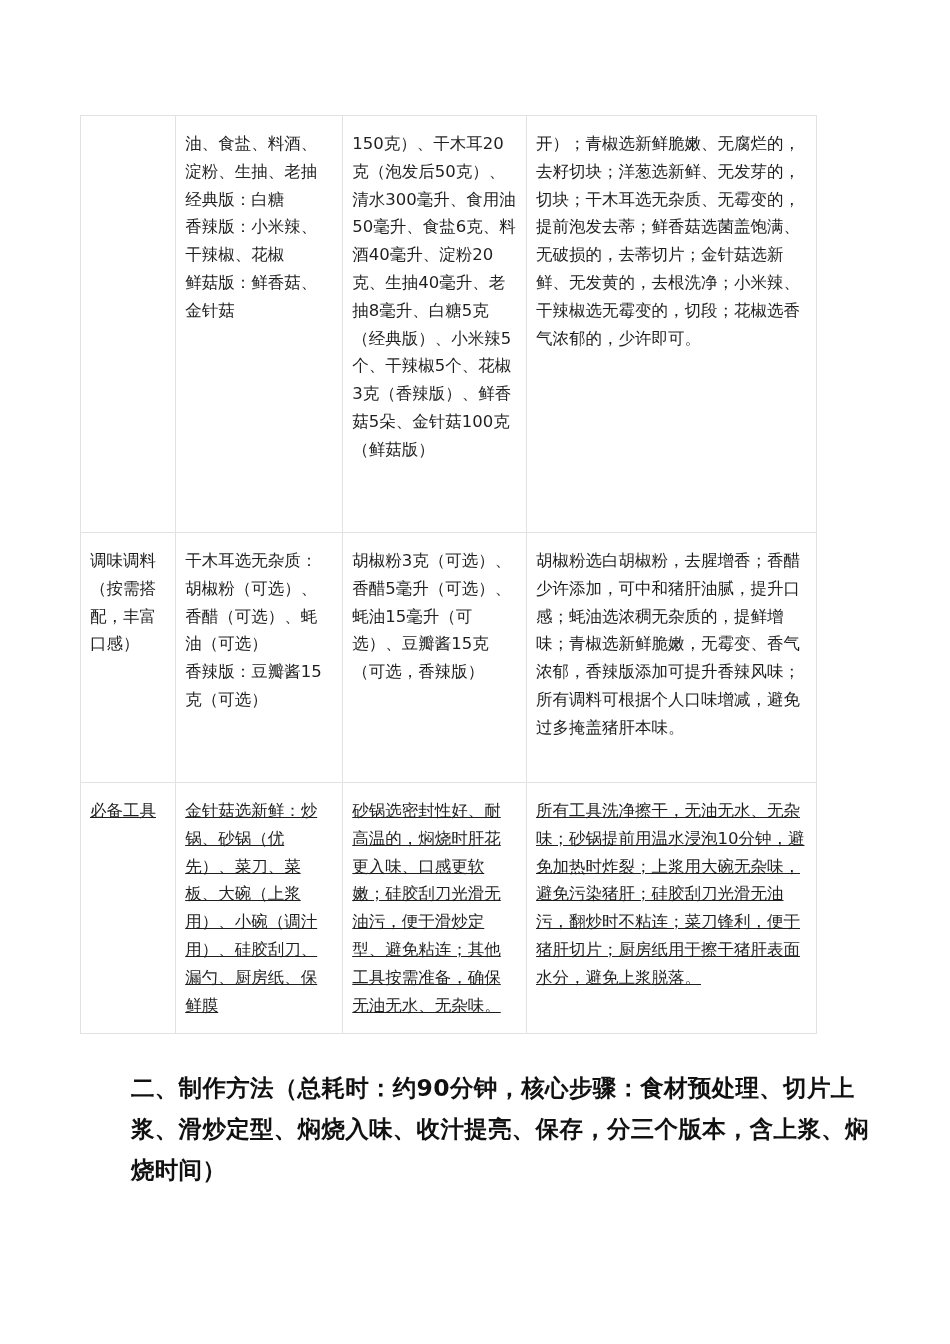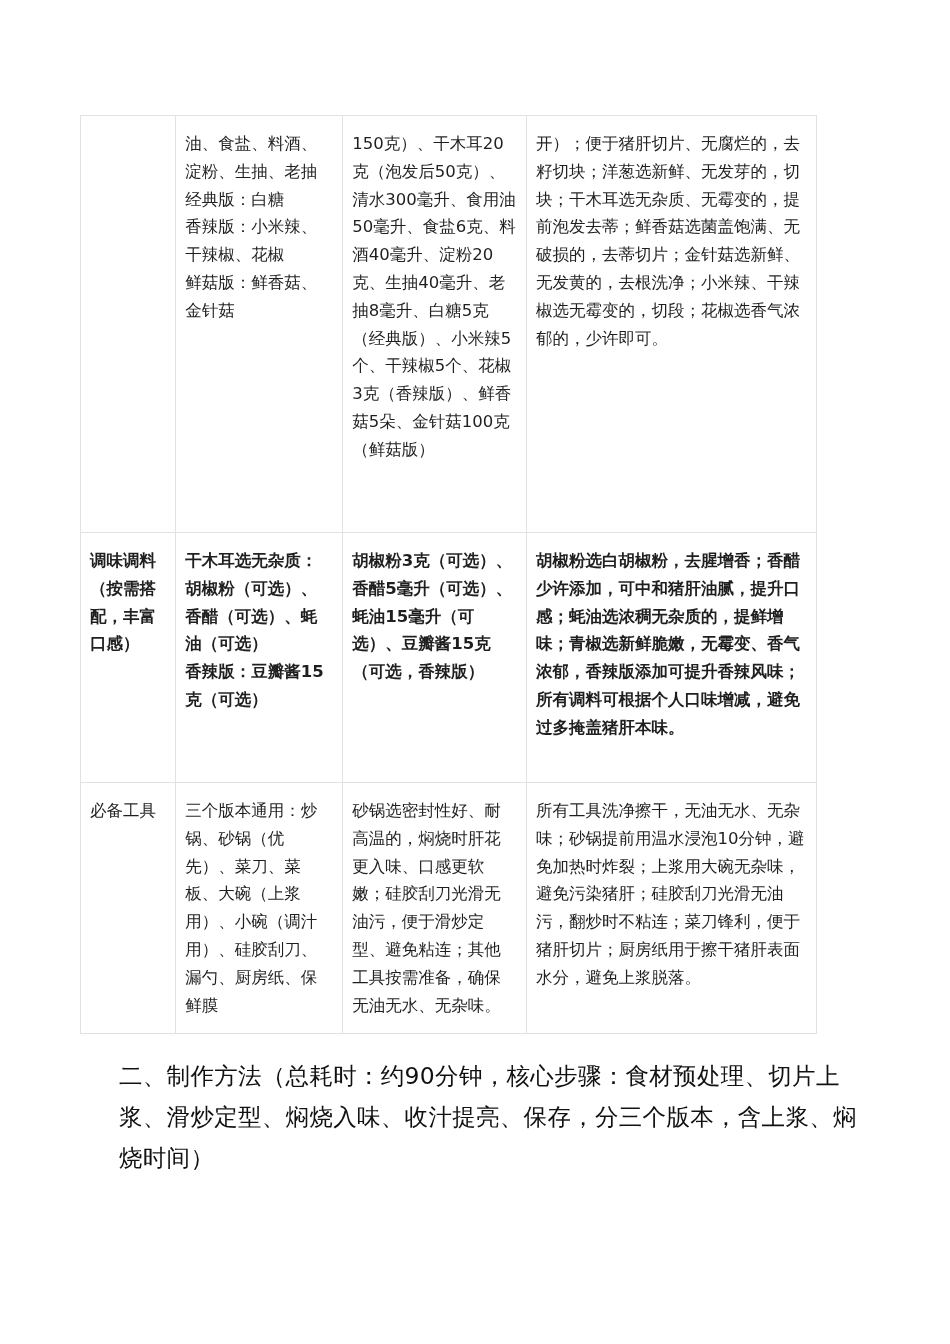--- a/index.html
+++ b/index.html
@@ -6,23 +6,23 @@
   body { width: 950px; height: 1344px; position: relative; font-family: "DejaVu Sans", "Liberation Sans", sans-serif; color: #1f1f1f; }
   .page { position: absolute; left: 0; top: 0; width: 950px; height: 1344px; }
   table.ing { position: absolute; left: 80px; top: 115px; border-collapse: collapse; table-layout: fixed; width: 737px; }
   table.ing td { border: 1.5px solid #e2e2e2; vertical-align: top; padding: 14px 9px 14px 9px; font-size: 16.5px; line-height: 27.8px; word-break: break-all; }
   .c1 { width: 86px; }
   .c2 { width: 151px; }
   .c3 { width: 166px; }
   .c4 { width: 262px; }
   .line { display: block; }
   .row1 td { height: 388px; }
-  .row2 td { height: 221px; font-weight: bold; }
-  .row3 td { height: 220px; }
-  h2.sec { position: absolute; left: 115px; top: 1052px; width: 740px; margin: 4px; font-size: 23.5px; line-height: 41px; font-weight: normal; color: #111; letter-spacing: 0.3px; }
+  .row2 td { height: 221px; }
+  .row3 td { height: 220px; text-decoration: underline; }
+  h2.sec { position: absolute; left: 115px; top: 1052px; width: 740px; margin: 16px; font-size: 23.5px; line-height: 41px; font-weight: bold; color: #111; letter-spacing: 0.3px; }
 </style>
 </head>
 <body>
 
 <div class="page">
   <table class="ing">
     <colgroup>
       <col class="c1">
         <col class="c2">
         <col class="c3">
@@ -31,35 +31,35 @@
     <tbody>
         <tr class="row1">
       <td></td>
       <td>
         <span class="line">油、食盐、料酒、淀粉、生抽、老抽</span>
         <span class="line">经典版：白糖</span>
         <span class="line">香辣版：小米辣、干辣椒、花椒</span>
         <span class="line">鲜菇版：鲜香菇、金针菇</span>
       </td>
       <td>150克）、干木耳20克（泡发后50克）、清水300毫升、食用油50毫升、食盐6克、料酒40毫升、淀粉20克、生抽40毫升、老抽8毫升、白糖5克（经典版）、小米辣5个、干辣椒5个、花椒3克（香辣版）、鲜香菇5朵、金针菇100克（鲜菇版）</td>
-      <td>开）；便于猪肝切片、无腐烂的，去籽切块；洋葱选新鲜、无发芽的，切块；干木耳选无杂质、无霉变的，提前泡发去蒂；鲜香菇选菌盖饱满、无破损的，去蒂切片；金针菇选新鲜、无发黄的，去根洗净；小米辣、干辣椒选无霉变的，切段；花椒选香气浓郁的，少许即可。</td>
+      <td>开）；青椒选新鲜脆嫩、无腐烂的，去籽切块；洋葱选新鲜、无发芽的，切块；干木耳选无杂质、无霉变的，提前泡发去蒂；鲜香菇选菌盖饱满、无破损的，去蒂切片；金针菇选新鲜、无发黄的，去根洗净；小米辣、干辣椒选无霉变的，切段；花椒选香气浓郁的，少许即可。</td>
     </tr>
     <tr class="row2">
       <td>调味调料（按需搭配，丰富口感）</td>
       <td>
         <span class="line">干木耳选无杂质：胡椒粉（可选）、香醋（可选）、蚝油（可选）</span>
         <span class="line">香辣版：豆瓣酱15克（可选）</span>
       </td>
       <td>胡椒粉3克（可选）、香醋5毫升（可选）、蚝油15毫升（可选）、豆瓣酱15克（可选，香辣版）</td>
       <td>胡椒粉选白胡椒粉，去腥增香；香醋少许添加，可中和猪肝油腻，提升口感；蚝油选浓稠无杂质的，提鲜增味；青椒选新鲜脆嫩，无霉变、香气浓郁，香辣版添加可提升香辣风味；所有调料可根据个人口味增减，避免过多掩盖猪肝本味。</td>
     </tr>
     <tr class="row3">
       <td>必备工具</td>
       <td>
-        <span class="line">三个版本通用：炒锅、砂锅（优先）、菜刀、菜板、大碗（上浆用）、小碗（调汁用）、硅胶刮刀、漏勺、厨房纸、保鲜膜</span>
+        <span class="line">金针菇选新鲜：炒锅、砂锅（优先）、菜刀、菜板、大碗（上浆用）、小碗（调汁用）、硅胶刮刀、漏勺、厨房纸、保鲜膜</span>
       </td>
       <td>砂锅选密封性好、耐高温的，焖烧时肝花更入味、口感更软嫩；硅胶刮刀光滑无油污，便于滑炒定型、避免粘连；其他工具按需准备，确保无油无水、无杂味。</td>
       <td>所有工具洗净擦干，无油无水、无杂味；砂锅提前用温水浸泡10分钟，避免加热时炸裂；上浆用大碗无杂味，避免污染猪肝；硅胶刮刀光滑无油污，翻炒时不粘连；菜刀锋利，便于猪肝切片；厨房纸用于擦干猪肝表面水分，避免上浆脱落。</td>
     </tr>
   </tbody>
     </table>
 
   <h2 class="sec">二、制作方法（总耗时：约90分钟，核心步骤：食材预处理、切片上浆、滑炒定型、焖烧入味、收汁提亮、保存，分三个版本，含上浆、焖烧时间）</h2>
 </div>
 

